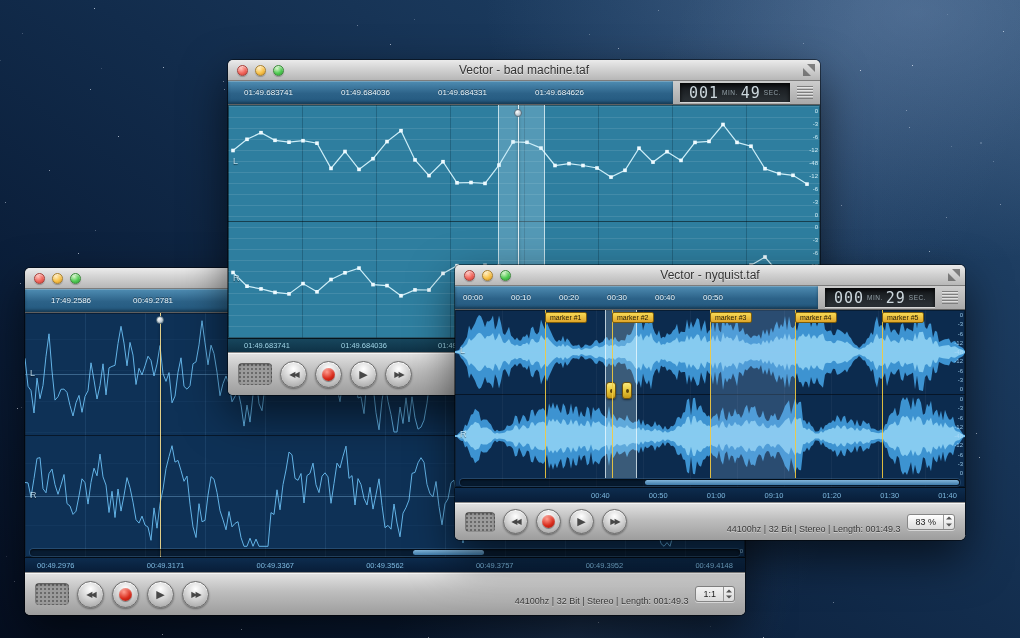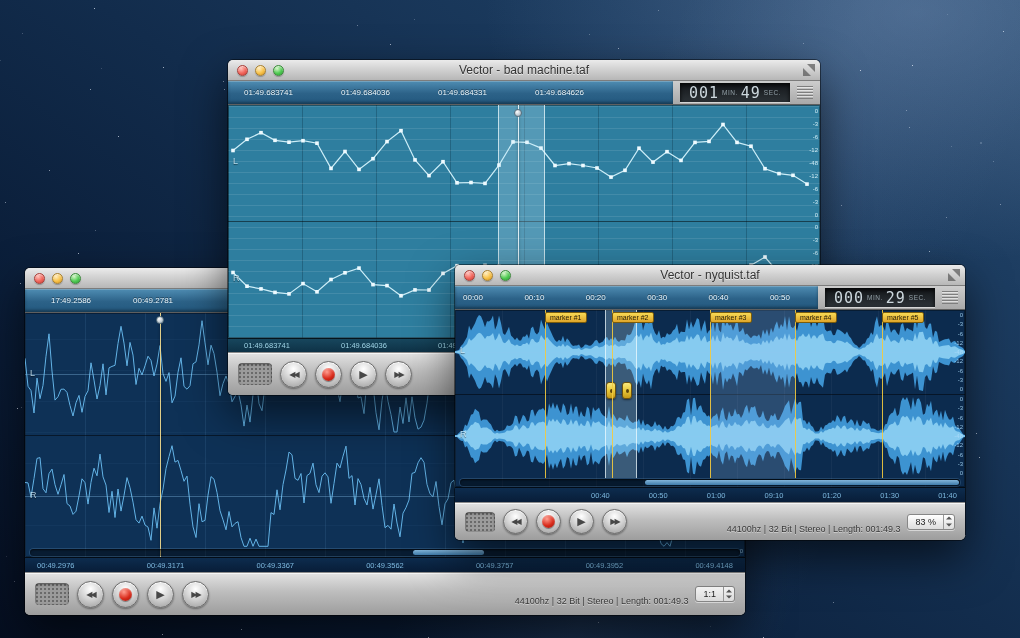--- a/index.html
+++ b/index.html
@@ -37,21 +37,21 @@
   .fsbtn::after{left:0;bottom:0;border-bottom-color:#4e4e4e;border-left-color:#4e4e4e;}
 
   
   .headerrow{height:24px;display:flex;align-items:stretch;background:linear-gradient(#cdcdcd,#a9a9a9);border-bottom:1px solid #5f5f5f;}
   .toprule{flex:1;display:flex;align-items:center;white-space:nowrap;overflow:hidden;
     background:linear-gradient(#4f8db3,#2c6288 55%,#23597f);color:#eaf6fc;font-size:8px;
     text-shadow:0 -1px 0 rgba(0,0,0,.45);
     box-shadow:inset 0 1px 0 rgba(255,255,255,.22),inset 0 -2px 3px rgba(0,0,0,.35);}
   .rl{display:inline-block;}
   .rlw-a{width:82px;} .rlw-b{width:97px;} .rlw-c{width:48px;}
-  .pl-a{padding-left:26px;} .pl-b{padding-left:16px;} .pl-c{padding-left:8px;justify-content:space-between;}
+  .pl-a{padding-left:26px;} .pl-b{padding-left:16px;} .pl-c{padding-left:8px;}
   .hdright{display:flex;align-items:center;gap:7px;padding:0 7px;}
   .timedisp{display:flex;align-items:center;gap:3px;height:19px;padding:0 9px;border-radius:0;
     background:linear-gradient(#14171a,#2c3237);
     box-shadow:inset 0 2px 4px rgba(0,0,0,.85),0 1px 0 rgba(255,255,255,.5);}
   .timedisp .big{font-family:"DejaVu Sans Mono",monospace;font-size:15px;color:#cdd8de;letter-spacing:1px;}
   .timedisp .unit{font-size:6.5px;color:#93a0a7;letter-spacing:.5px;}
   .grip{width:16px;height:13px;background:repeating-linear-gradient(180deg,#7e7e7e 0 1px,rgba(255,255,255,.55) 1px 2px,transparent 2px 3px);}
 
   
   .wavearea{position:relative;overflow:hidden;box-shadow:inset 0 0 0 1px rgba(0,0,0,.35);}

